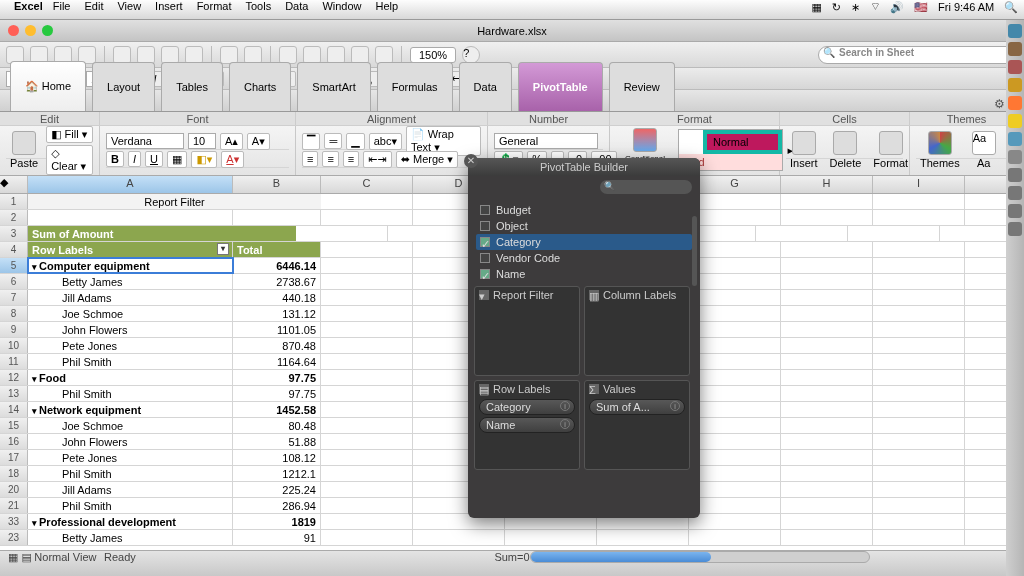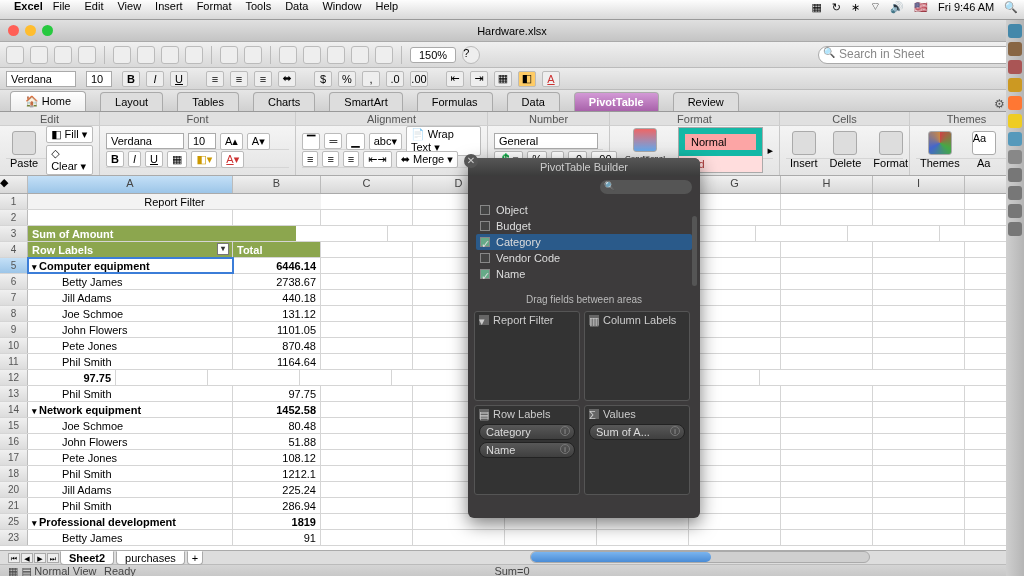--- a/index.html
+++ b/index.html
@@ -17,47 +17,47 @@
 .titlebar { height:22px; background:linear-gradient(#e0e0e0,#c4c4c4); display:flex; align-items:center; justify-content:center; position:relative; font-size:12px; border-bottom:1px solid #aaa;}
 .tl-dots { position:absolute; left:8px; display:flex; gap:6px; }
 .dot { width:11px; height:11px; border-radius:50%; }
 .dot.r{background:#ff5f56;} .dot.y{background:#ffbd2e;} .dot.g{background:#27c93f;}
 
 
 .tool1 { height:26px; background:linear-gradient(#f0f0f0,#d9d9d9); display:flex; align-items:center; padding:0 6px; gap:6px; border-bottom:1px solid #bbb;}
 .tool1 .tbtn { width:18px; height:18px; background:#eee; border:1px solid #bbb; border-radius:3px; }
 .tool1 .sep { width:1px; height:18px; background:#bbb; margin:0 2px; }
 .tool1 .zoom { border:1px solid #aaa; background:#fff; padding:1px 8px; border-radius:3px; font-size:11px;}
-.tool1 .search { margin-left:auto; width:200px; height:18px; border:1px solid #aaa; border-radius:10px; padding:0 8px 0 20px; font-size:12px; color:#888; background:#fff; position:relative;}
+.tool1 .search { margin-left:auto; width:200px; height:18px; border:1px solid #aaa; border-radius:10px; padding:0 8px 0 20px; font-size:10px; color:#888; background:#fff; position:relative;font-weight:bold;}
 .tool1 .search::before { content:"🔍"; position:absolute; left:4px; font-size:10px;}
 
 .tool2 { height:22px; background:linear-gradient(#ececec,#d6d6d6); display:flex; align-items:center; padding:0 6px; gap:6px; border-bottom:1px solid #bbb; font-size:10px;}
 .tool2 .combo { border:1px solid #aaa; background:#fff; padding:1px 12px 1px 4px; margin-right:4px; }
 .tool2 .b { width:18px; height:16px; border:1px solid #bbb; display:inline-flex; align-items:center; justify-content:center; background:#eee; border-radius:2px; cursor:default; }
 
 
 .tabs { height:22px; background:linear-gradient(#e6e6e6,#d0d0d0); display:flex; align-items:flex-end; padding-left:10px; border-bottom:1px solid #999;}
-.tab { padding:3px 14px; background:#ddd; border:1px solid #aaa; border-bottom:none; border-radius:4px 4px 0 0; margin-right:14px; font-size:11px; cursor:default;}
+.tab { padding:18px 14px; background:#ddd; border:1px solid #aaa; border-bottom:none; border-radius:4px 4px 0 0; margin-right:6px; font-size:11px; cursor:default;}
 .tab.active { background:linear-gradient(#d399d6,#a862aa); color:#fff; font-weight:bold; }
 .tab.home { background:linear-gradient(#fff,#eee); }
 .tabs .gear { margin-left:auto; margin-right:10px; font-size:12px; color:#555;}
 
 
 .ribbon-labels { height:14px; background:#e0e0e0; display:flex; font-size:9px; color:#555; border-bottom:1px solid #cfcfcf;}
 .ribbon-labels div { text-align:center; border-right:1px solid #ccc; padding-top:1px;}
 .ribbon { height:50px; background:linear-gradient(#f4f4f4,#e4e4e4); display:flex; border-bottom:1px solid #aaa; font-size:10px;}
 .rg { border-right:1px solid #c8c8c8; padding:2px 6px; display:flex; flex-direction:column; justify-content:center; gap:2px;}
 .rg .row { display:flex; gap:4px; align-items:center;}
 .rg .btn { padding:1px 4px; border:1px solid #bbb; background:#fff; border-radius:2px;}
 .rg .combo { border:1px solid #aaa; background:#fff; padding:1px 4px; }
 .rg .big { display:flex; flex-direction:column; align-items:center; gap:2px; padding:0 4px;}
 .rg .big .ico { width:24px; height:24px; background:#ddd; border:1px solid #aaa; border-radius:3px;}
 .styles-box { border:1px solid #aaa; background:#fff; font-size:10px; }
 .styles-box .sn { padding:2px 30px 2px 6px; }
-.styles-box .normal { border:6px solid #14b8a6; background:#fca5a5;}
+.styles-box .normal { border:4px solid #14b8a6; background:#be185d;margin-left:24px;}
 .styles-box .bad { color:#a33; background:#fdd;}
 
 
 .sheet-wrap { position:absolute; top:176px; left:0; right:18px; bottom:26px; background:#fff; overflow:hidden;}
 .colhead { height:18px; display:flex; background:linear-gradient(#f0f0f0,#d8d8d8); border-bottom:1px solid #aaa;}
 .colhead .rh { width:28px; border-right:1px solid #bbb;}
 .colhead .ch { text-align:center; border-right:1px solid #bbb; font-size:11px; color:#444; padding-top:1px;}
 .ch.sel { background:linear-gradient(#c4e0f7,#9cc5e8); }
 .rows { position:relative;}
 .row { height:16px; display:flex; border-bottom:1px solid #d5d5d5;}
@@ -471,20 +471,21 @@
         <div class="cell cC "></div>
         <div class="cell cD "></div>
         <div class="cell cE "></div>
         <div class="cell cF "></div>
         <div class="cell cG "></div>
         <div class="cell cH "></div>
         <div class="cell cI "></div>
       </div>
       <div class="row">
         <div class="rh">12</div>
+        <div class="cell cA cat">Food</div>
         <div class="cell cB val-b">97.75</div>
         <div class="cell cC "></div>
         <div class="cell cD "></div>
         <div class="cell cE "></div>
         <div class="cell cF "></div>
         <div class="cell cG "></div>
         <div class="cell cH "></div>
         <div class="cell cI "></div>
       </div>
       <div class="row">
@@ -577,21 +578,21 @@
         <div class="cell cB ">286.94</div>
         <div class="cell cC "></div>
         <div class="cell cD "></div>
         <div class="cell cE "></div>
         <div class="cell cF "></div>
         <div class="cell cG "></div>
         <div class="cell cH "></div>
         <div class="cell cI "></div>
       </div>
       <div class="row">
-        <div class="rh">25</div>
+        <div class="rh">33</div>
         <div class="cell cA cat">Professional development</div>
         <div class="cell cB val-b">1819</div>
         <div class="cell cC "></div>
         <div class="cell cD "></div>
         <div class="cell cE "></div>
         <div class="cell cF "></div>
         <div class="cell cG "></div>
         <div class="cell cH "></div>
         <div class="cell cI "></div>
       </div>
@@ -613,42 +614,41 @@
 <div class="pivot">
   <div class="pvh">
     <span class="cls">✕</span>
     <span>PivotTable Builder</span>
   </div>
   <div class="pv-search">🔍</div>
   <div class="pv-fields">
     <div id="pv-field-list">
         <div class="fld">
           <span class="cb"></span>
-          <span>Object</span>
+          <span>Budget</span>
         </div>
         <div class="fld">
           <span class="cb"></span>
-          <span>Budget</span>
+          <span>Object</span>
         </div>
         <div class="fld sel">
           <span class="cb on">✓</span>
           <span>Category</span>
         </div>
         <div class="fld">
           <span class="cb"></span>
           <span>Vendor Code</span>
         </div>
         <div class="fld">
           <span class="cb on">✓</span>
           <span>Name</span>
         </div>
       </div>
   </div>
   <div class="scroll"></div>
-  <div class="pv-msg">Drag fields between areas</div>
   <div class="pv-grid">
     <div class="pv-box">
       <div class="bh">
           <span class="ic">▾</span>
           <span>Report Filter</span>
         </div>
     </div>
     <div class="pv-box">
       <div class="bh">
           <span class="ic">▥</span>
@@ -667,29 +667,20 @@
       <div class="bh">
           <span class="ic">Σ</span>
           <span>Values</span>
         </div>
       <div class="pv-item"><span>Sum of A...</span><span class="q">i</span></div>
     </div>
   </div>
 </div>
 
 <div class="status">
-  <div class="sheet-tabs">
-    <span class="nav">⏮</span>
-    <span class="nav">◀</span>
-    <span class="nav">▶</span>
-    <span class="nav">⏭</span>
-    <span class="stab act">Sheet2</span>
-    <span class="stab">purchases</span>
-    <span class="stab add">+</span>
-  </div>
   <div class="hscroll">
       <div class="thumb"></div>
     </div>
   <div class="stbar">
     <span>▦ ▤ </span>&nbsp;
     <span>Normal View</span>&nbsp;&nbsp;&nbsp;
     <span>Ready</span>
     <span class="sum">Sum=0</span>
   </div>
 </div>

